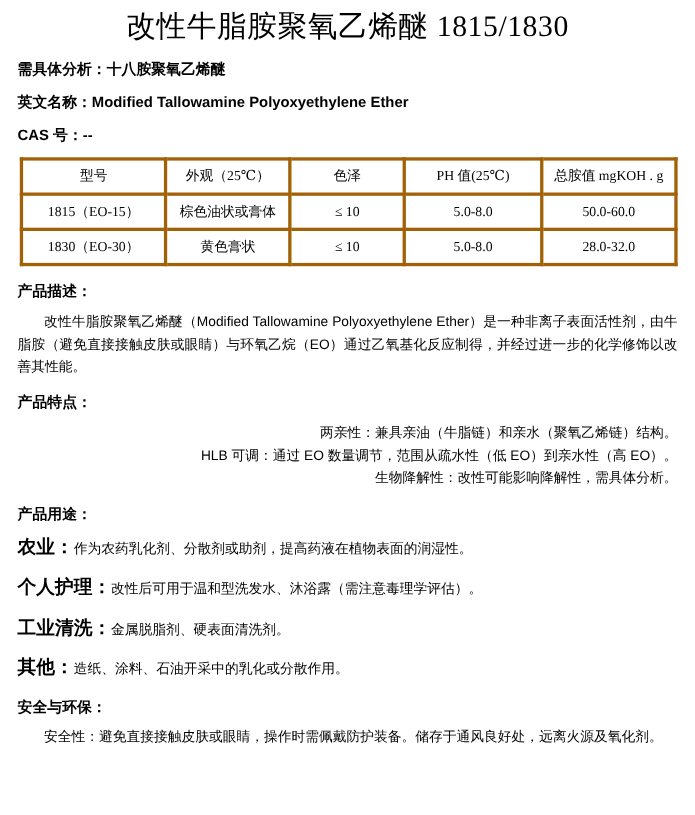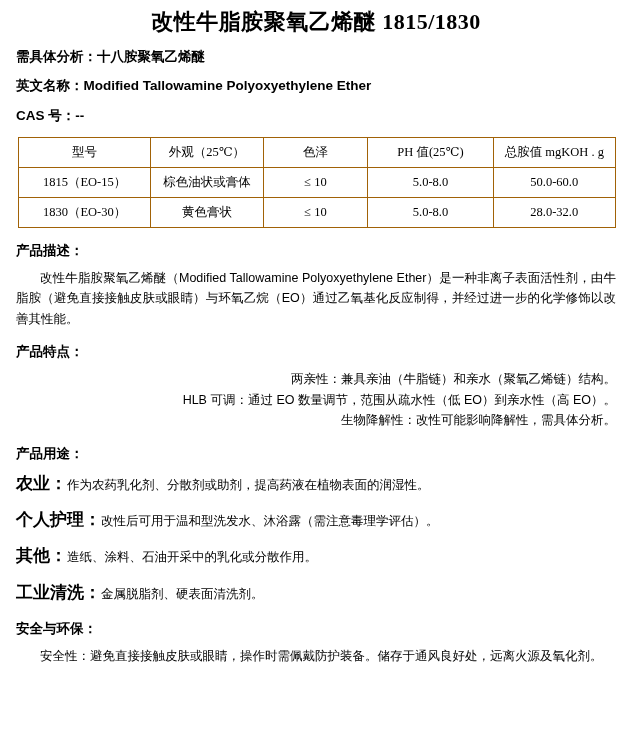--- a/index.html
+++ b/index.html
@@ -14,22 +14,22 @@
     color: #000000;
   }
   .page {
     width: 632px;
     box-sizing: border-box;
     padding: 6px 16px 14px 16px;
   }
   .doc-title {
     text-align: center;
     font-family: "Liberation Serif", "DejaVu Serif", serif;
-    font-weight: bold;
-    font-size: 22px;
+    font-weight: normal;
+    font-size: 27px;
     line-height: 1.25;
     margin: 2px 0 12px 0;
     letter-spacing: 0.5px;
   }
   .kv-row {
     font-size: 13.5px;
     font-weight: bold;
     margin: 0 0 11px 0;
     line-height: 1.4;
   }
@@ -51,21 +51,21 @@
     margin: 14px 0 8px 0;
   }
   table.spec {
     border-collapse: collapse;
     width: 598px;
     margin: 4px 0 4px 2px;
     font-family: "Liberation Serif", "DejaVu Serif", serif;
     font-size: 12.5px;
   }
   table.spec td, table.spec th {
-    border: 1px solid #a16207;
+    border: 3px solid #a16207;
     text-align: center;
     padding: 5px 2px;
     font-weight: normal;
     height: 19px;
   }
   table.spec thead td {
     font-weight: normal;
   }
   .col-model { width: 138px; }
   .col-appearance { width: 114px; }
@@ -161,22 +161,22 @@
   <div class="feat-line">生物降解性：改性可能影响降解性，需具体分析。</div>
 
   <div class="section-head">产品用途：</div>
   <div class="use-line">
     <span class="use-label">农业：</span><span>作为农药乳化剂、分散剂或助剂，提高药液在植物表面的润湿性。</span>
   </div>
   <div class="use-line">
     <span class="use-label">个人护理：</span><span>改性后可用于温和型洗发水、沐浴露（需注意毒理学评估）。</span>
   </div>
   <div class="use-line">
-    <span class="use-label">其他：</span><span>造纸、涂料、石油开采中的乳化或分散作用。</span>
+    <span class="use-label">工业清洗：</span><span>金属脱脂剂、硬表面清洗剂。</span>
   </div>
   <div class="use-line">
-    <span class="use-label">工业清洗：</span><span>金属脱脂剂、硬表面清洗剂。</span>
+    <span class="use-label">其他：</span><span>造纸、涂料、石油开采中的乳化或分散作用。</span>
   </div>
 
   <div class="section-head">安全与环保：</div>
   <div class="safety-para para-indent">安全性：避免直接接触皮肤或眼睛，操作时需佩戴防护装备。储存于通风良好处，远离火源及氧化剂。</div>
 
 </div>
 
 </body></html>

